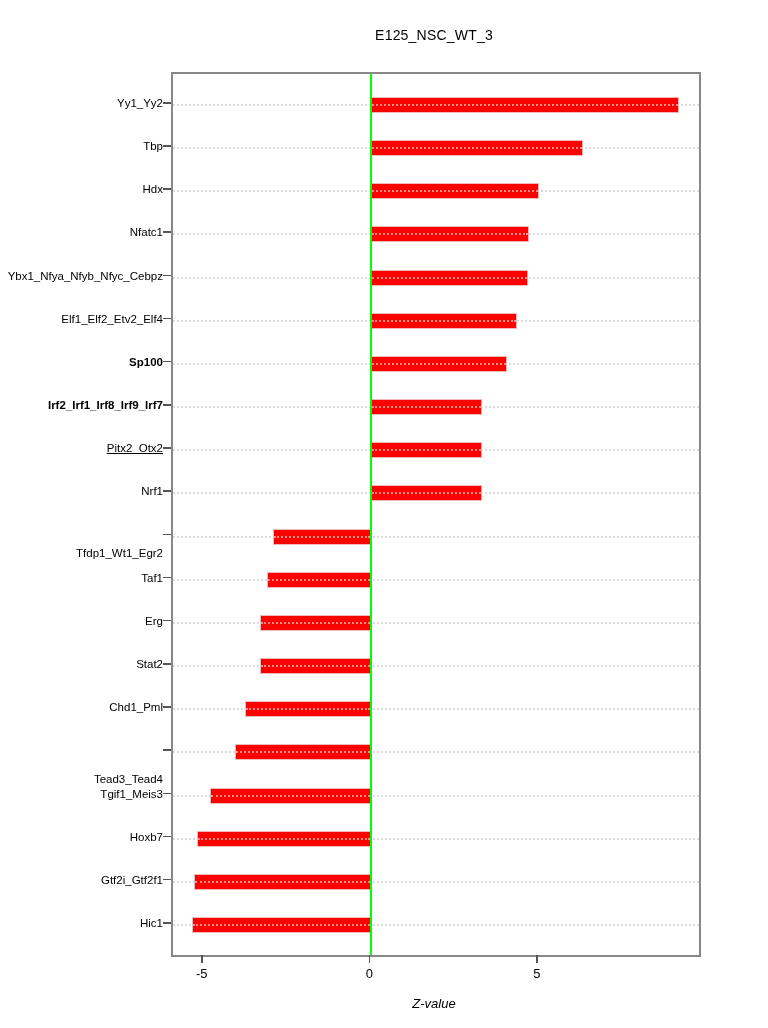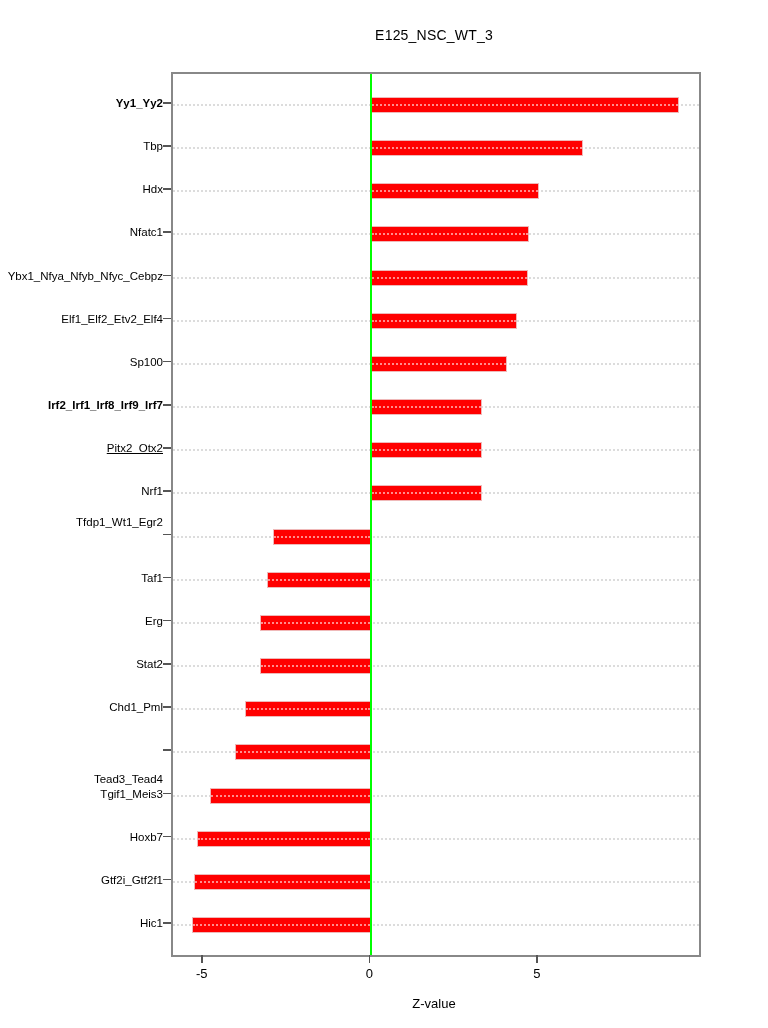--- a/index.html
+++ b/index.html
@@ -48,42 +48,42 @@
 
   .xticks{position:absolute;left:171px;top:955px;width:526px;height:8px;}
   .x-tick{position:absolute;top:0;width:1.5px;height:8px;background:#555;}
   .xtick-labels{position:absolute;left:171px;top:966px;width:526px;height:16px;}
   .x-tick-label{
     position:absolute;transform:translateX(-50%);
     font-size:13px;color:#000;
   }
   .x-axis-title{
     position:absolute;left:171px;top:996px;width:526px;
-    text-align:center;font-size:13px;color:#000;
+    text-align:center;font-size:13px;color:#000;font-style:italic;
   }
 </style>
 </head>
 <body>
 
 <div class="page">
 
   <div class="chart-title">E125_NSC_WT_3</div>
 
   <div class="ylabels">
-      <div class="y-label" style="top: 24px; font-weight: bold;">Yy1_Yy2</div>
+      <div class="y-label" style="top: 24px;">Yy1_Yy2</div>
       <div class="y-label" style="top: 67.16px;">Tbp</div>
       <div class="y-label" style="top: 110.32px;">Hdx</div>
       <div class="y-label" style="top: 153.48px;">Nfatc1</div>
       <div class="y-label" style="top: 196.64px;">Ybx1_Nfya_Nfyb_Nfyc_Cebpz</div>
       <div class="y-label" style="top: 239.8px;">Elf1_Elf2_Etv2_Elf4</div>
-      <div class="y-label" style="top: 282.96px;">Sp100</div>
+      <div class="y-label" style="top: 282.96px; font-weight: bold;">Sp100</div>
       <div class="y-label" style="top: 326.12px; font-weight: bold;">Irf2_Irf1_Irf8_Irf9_Irf7</div>
       <div class="y-label" style="top: 369.28px; text-decoration: underline;">Pitx2_Otx2</div>
       <div class="y-label" style="top: 412.44px;">Nrf1</div>
-      <div class="y-label" style="top: 443px;">Tfdp1_Wt1_Egr2</div>
+      <div class="y-label" style="top: 474px;">Tfdp1_Wt1_Egr2</div>
       <div class="y-label" style="top: 498.76px;">Taf1</div>
       <div class="y-label" style="top: 541.92px;">Erg</div>
       <div class="y-label" style="top: 585.08px;">Stat2</div>
       <div class="y-label" style="top: 628.24px; text-align: right;">Chd1_Pml</div>
       <div class="y-label" style="top: 671.4px; margin-top: 29px;">Tead3_Tead4</div>
       <div class="y-label" style="top: 714.56px; margin-left: 29px;">Tgif1_Meis3</div>
       <div class="y-label" style="top: 757.72px;">Hoxb7</div>
       <div class="y-label" style="top: 800.88px;">Gtf2i_Gtf2f1</div>
       <div class="y-label" style="top: 844.04px;">Hic1</div>
     </div>

